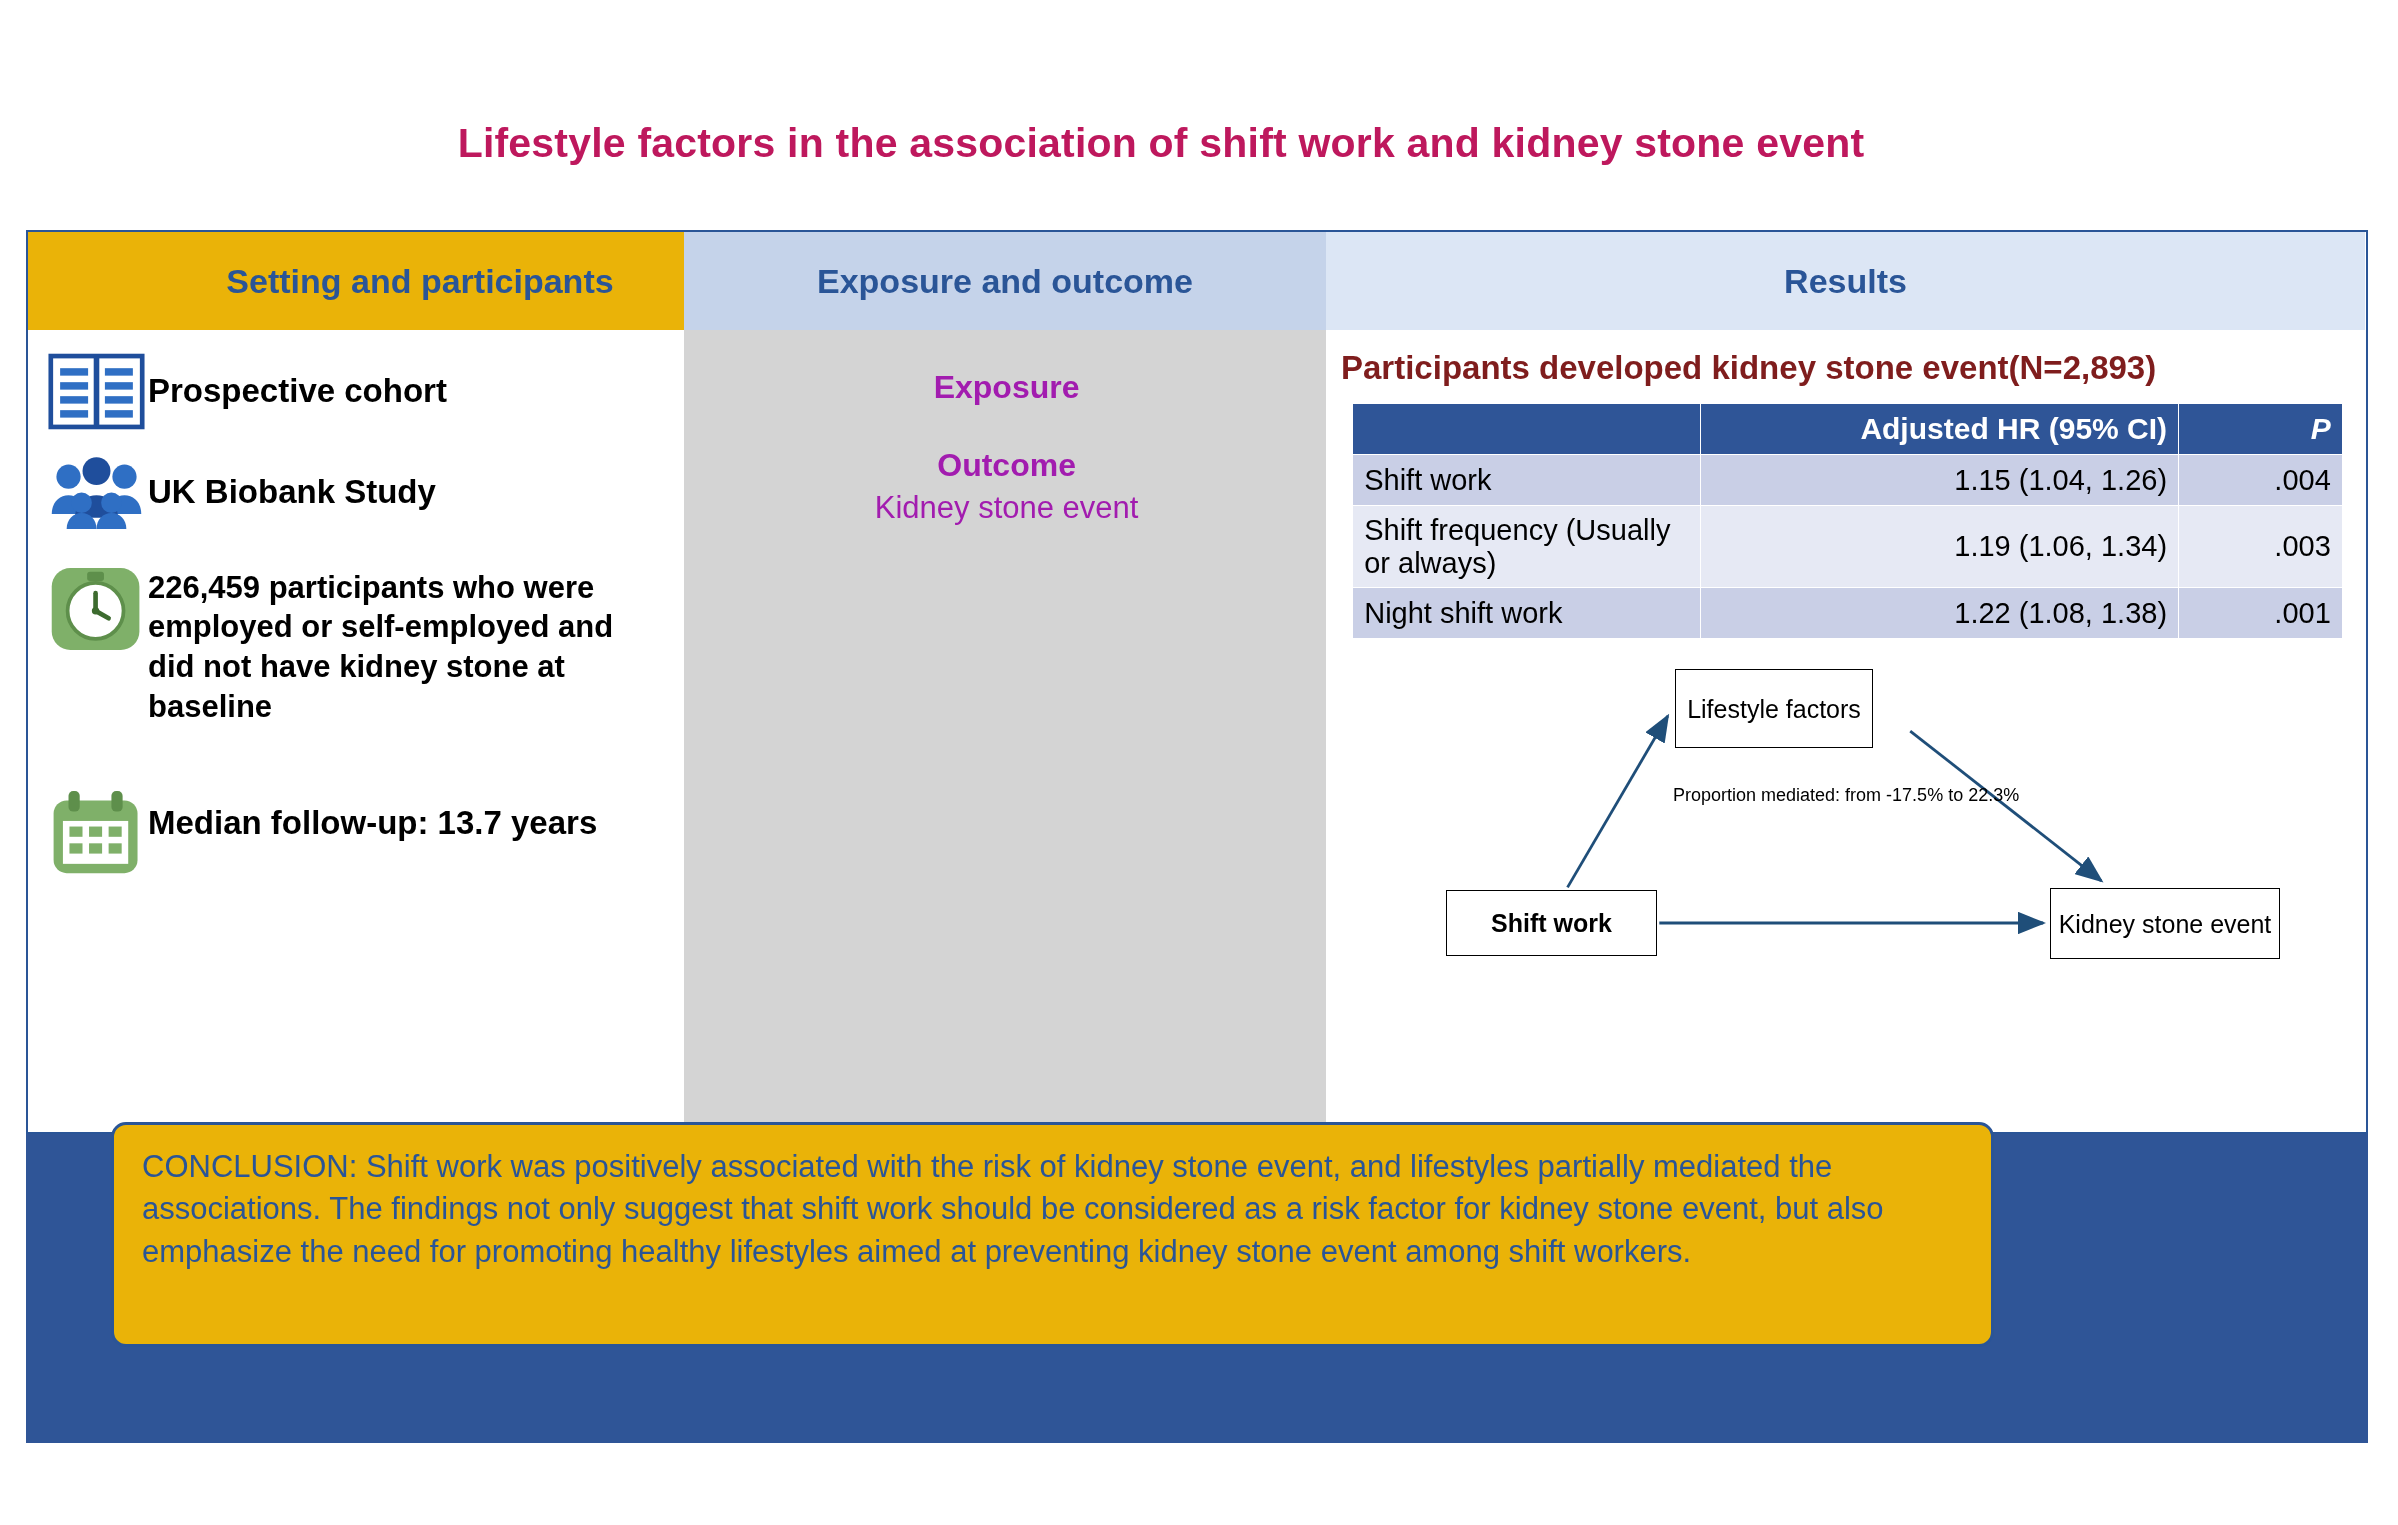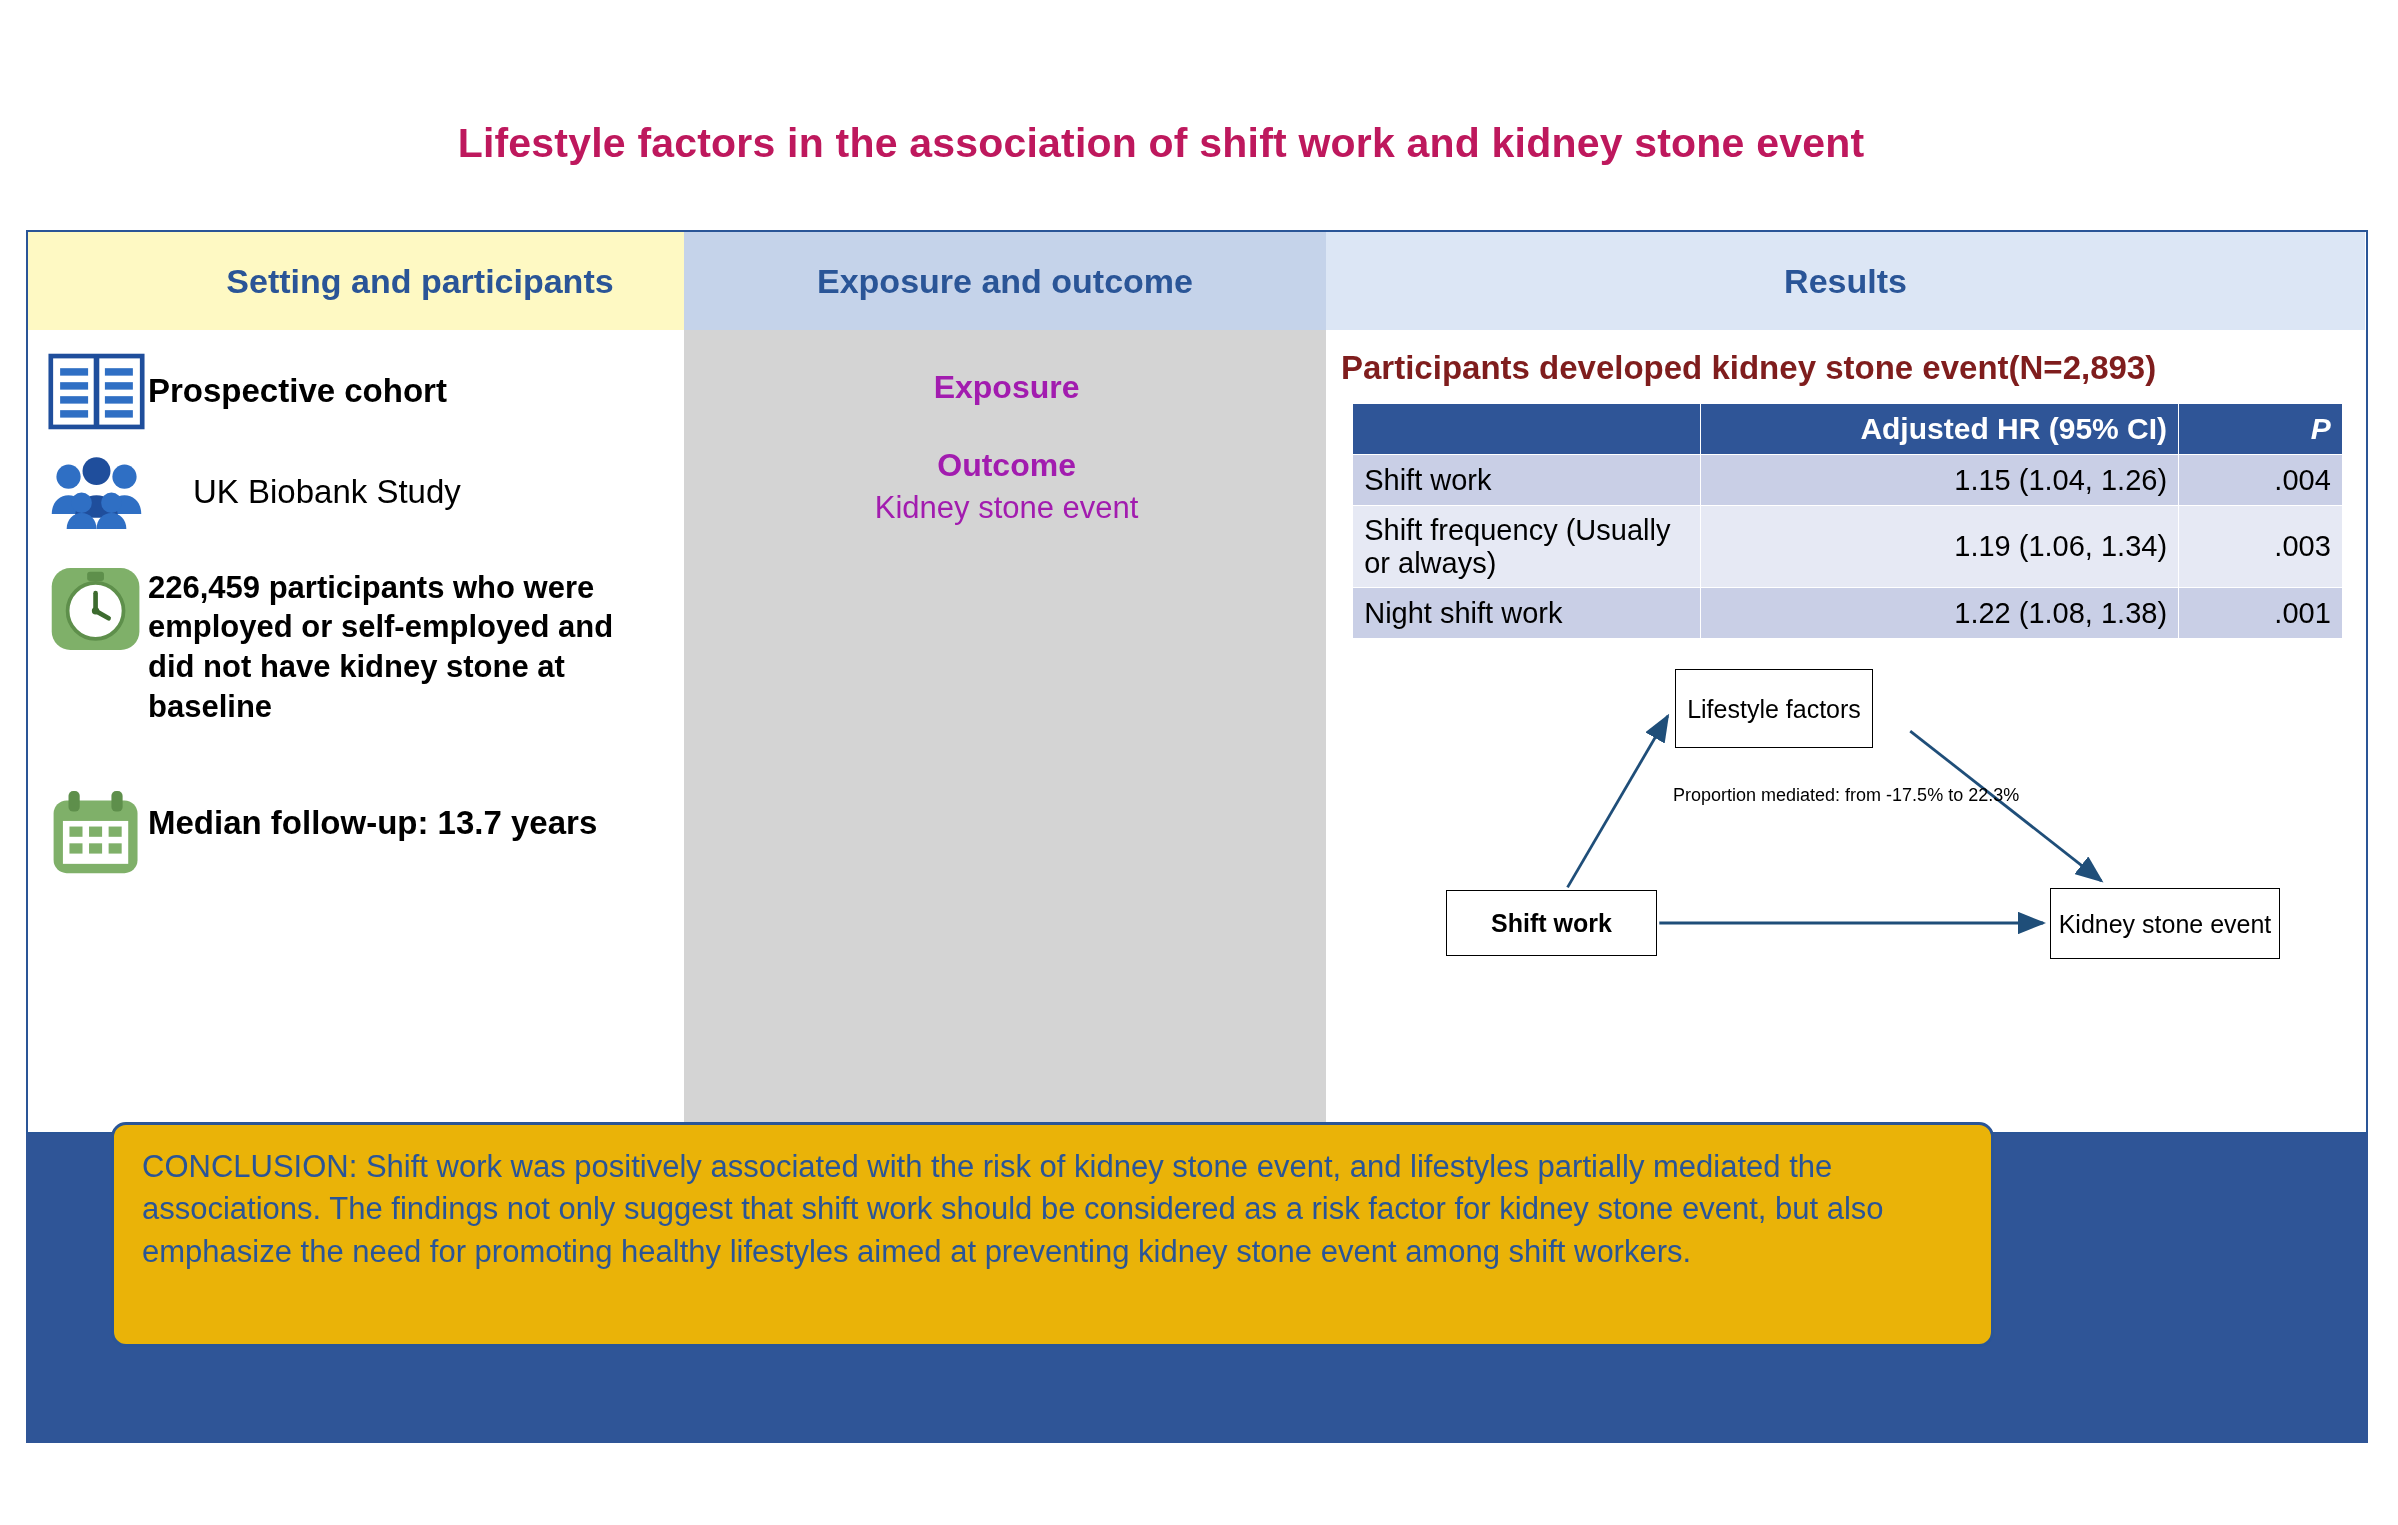--- a/index.html
+++ b/index.html
@@ -46,21 +46,21 @@
     top: 0;
     height: 98px;
     box-sizing: border-box;
     display: flex;
     align-items: center;
     justify-content: center;
     font-size: 34px;
     font-weight: bold;
     color: #2a5597;
   }
-  #hdr-1 { left: 0;      width: 784px;  background: #fef9c3; }
+  #hdr-1 { left: 0;      width: 784px;  background: #eab308; }
   #hdr-2 { left: 656px;  width: 642px;  background: #c5d3ea; }
   #hdr-3 { left: 1298px; width: 1039px; background: #dce6f5; }
 
   
   .colbody {
     position: absolute;
     top: 98px;
     height: 798px;
     box-sizing: border-box;
   }
@@ -86,21 +86,21 @@
     color: #000000;
     line-height: 1.28;
   }
 
   #r1 { left: 17px;  top: 20.6px;  width: 618px; }
   #r2 { left: 17px;  top: 126px; width: 618px; }
   #r3 { left: 17px;  top: 232px; width: 618px; }
   #r4 { left: 17px;  top: 459px; width: 618px; }
 
   #r1 .c1-text { padding-top: 19px; font-weight: bold; font-size: 33px; }
-  #r2 .c1-text { padding-top: 15px; font-weight: normal; font-size: 33px; margin-left: 45px; }
+  #r2 .c1-text { padding-top: 15px; font-weight: bold; font-size: 33px; }
   #r3 .c1-text { padding-top: 5.6px;  font-weight: bold; font-size: 31px; }
   #r4 .c1-text { padding-top: 13px; font-weight: bold; font-size: 33px; }
 
   
   #c2-inner {
     position: absolute;
     left: 20.6px;
     top: 36px;
     width: 604px;
     font-size: 31px;

